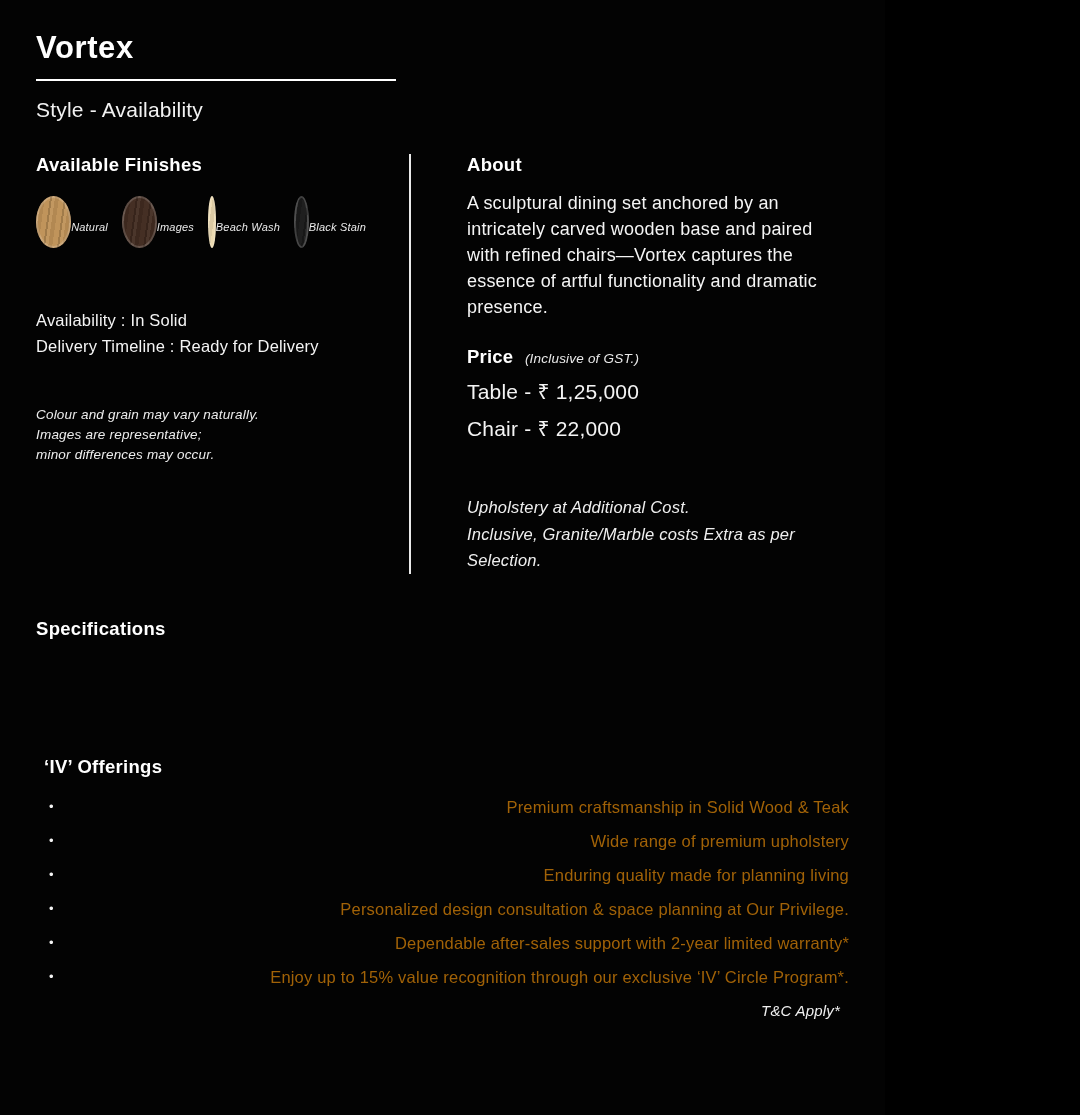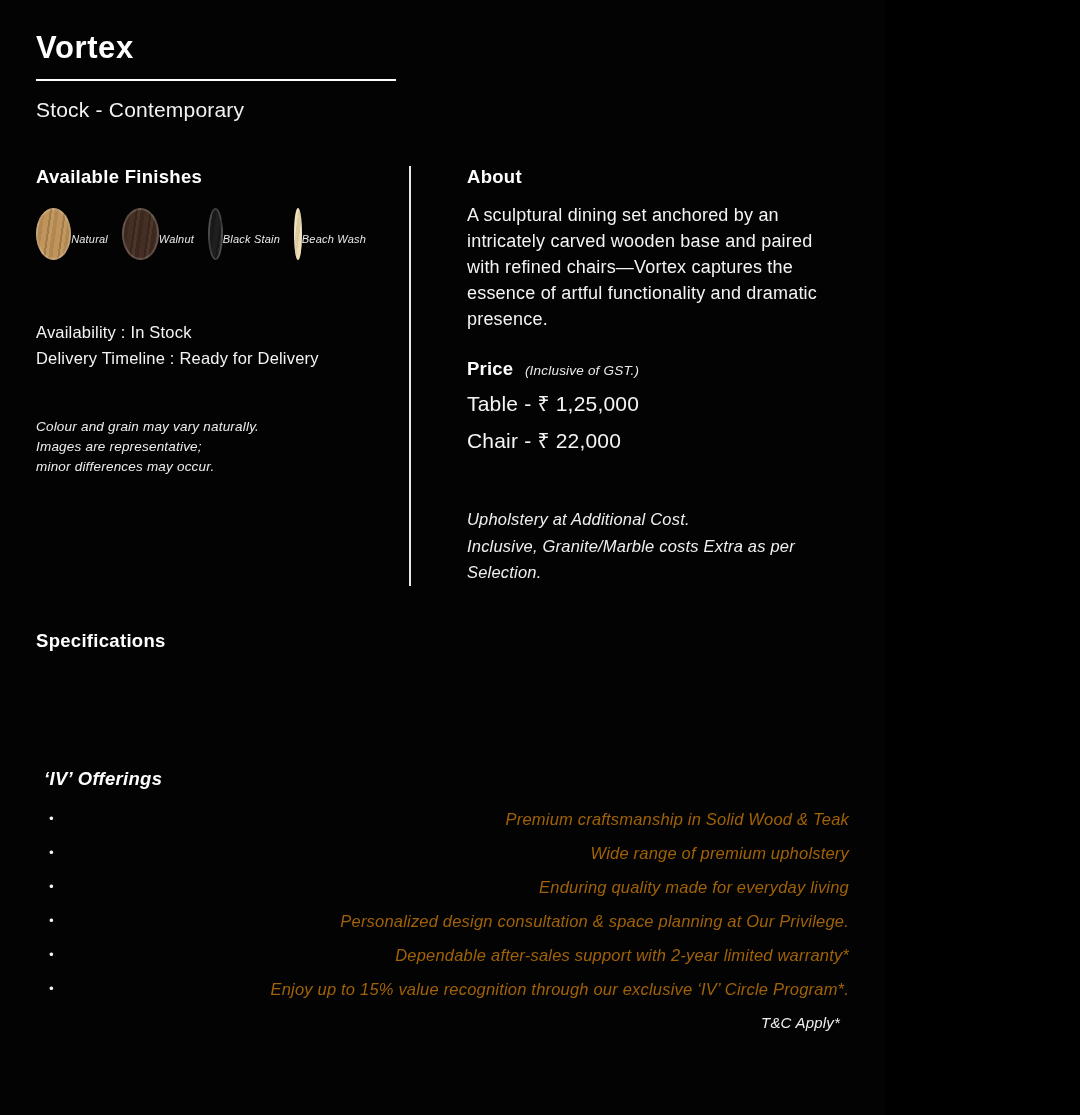--- a/index.html
+++ b/index.html
@@ -10,21 +10,21 @@
     padding: 30px 36px 0 36px; overflow: hidden; position: relative;
     letter-spacing: 0.2px;
   }
 
   
   .title { font-size: 31px; font-weight: 700; letter-spacing: 0.6px; margin: 0; color: #ffffff; }
   .title-rule { width: 360px; height: 2px; background: #ffffff; margin-top: 13px; }
   .style-line { margin-top: 17px; font-size: 21px; color: #f2f2f2; }
 
   
-  .columns { display: flex; margin-top: 44px; gap: 32px; }
+  .columns { display: flex; margin-top: 32px; gap: 32px; }
   .left-col { flex: 0 0 341px; width: 341px; }
   .v-divider { width: 2px; background: #e9e9e9; }
   .right-col { flex: 1; padding-left: 24px; }
 
   .h2 { font-size: 18.5px; font-weight: 700; margin: 0; letter-spacing: 0.3px; color: #ffffff; }
 
   .swatches { display: flex; margin-top: 20px; gap: 14px; }
   .swatch { width: 72px; display: flex; flex-direction: row; align-items: center; }
   .swatch-circle {
     width: 52px; height: 52px; border-radius: 50%; position: relative; overflow: hidden;
@@ -49,69 +49,69 @@
   .price-extra { margin-top: 52px; font-style: italic; font-size: 16.5px; line-height: 1.6; color: #efefef; }
 
   
   .specs { margin-top: 44px; }
   .spec-table { width: 989px; border-collapse: collapse; margin-top: 22px; table-layout: fixed; }
   .spec-table th, .spec-table td { border: 1px solid rgba(255,255,255,0.65); text-align: center; }
   .spec-table th { font-size: 15.5px; font-weight: 700; padding: 12px 8px; color: #ffffff; }
   .spec-table td { font-size: 15.5px; font-weight: 400; padding: 13px 8px; color: #f2f2f2; }
 
   
-  .offerings { margin-top: 116px; padding-left: 8px; font-style: italic; }
+  .offerings { margin-top: 116px; padding-left: 8px; }
   .offerings ul { list-style: none; margin: 20px 0 0 0; padding: 0; }
   .offerings li {
     font-size: 16.5px; position: relative; padding-left: 22px;
     margin-bottom: 15px; color: #a16207; text-align: right;
   }
   .offerings li::before { content: "•"; position: absolute; left: 5px; top: 1px; font-size: 13px; color: #f4f4f4; }
 
   .tc-note { text-align: right; font-style: italic; font-size: 15px; margin-top: 12px; padding-right: 9px; color: #f0f0f0; }
 </style>
 </head>
 <body>
 
 <div class="page">
 
   <header>
     <h1 class="title">Vortex</h1>
     <div class="title-rule"></div>
-    <div class="style-line">Stock - Contemporary</div>
+    <div class="style-line">Style - Availability</div>
   </header>
 
   <section class="columns">
 
     <div class="left-col">
       <h2 class="h2">Available Finishes</h2>
 
       <div class="swatches">
         <div class="swatch">
           <span class="swatch-circle" style="background-color: rgb(191, 146, 88);"></span>
           <span class="swatch-label">Natural</span>
         </div>
         <div class="swatch">
           <span class="swatch-circle" style="background-color: rgb(65, 43, 32);"></span>
-          <span class="swatch-label">Walnut</span>
+          <span class="swatch-label">Images</span>
+        </div>
+        <div class="swatch">
+          <span class="swatch-circle" style="background-color: rgb(236, 217, 175);"></span>
+          <span class="swatch-label">Beach Wash</span>
         </div>
         <div class="swatch">
           <span class="swatch-circle" style="background-color: rgb(27, 27, 27);"></span>
           <span class="swatch-label">Black Stain</span>
-        </div>
-        <div class="swatch">
-          <span class="swatch-circle" style="background-color: rgb(236, 217, 175);"></span>
-          <span class="swatch-label">Beach Wash</span>
         </div>
       </div>
 
       <div class="availability">
         <div>
           <span>Availability :</span>
-          <span>In Stock</span>
+          <span>In Solid</span>
         </div>
         <div>
           <span>Delivery Timeline :</span>
           <span>Ready for Delivery</span>
         </div>
       </div>
 
       <div class="disclaimer">
         <div>Colour and grain may vary naturally.</div>
         <div>Images are representative;</div>
@@ -144,21 +144,21 @@
 
   <section class="specs">
     <h2 class="h2">Specifications</h2>
   </section>
 
   <section class="offerings">
     <h2 class="h2">‘IV’ Offerings</h2>
     <ul>
       <li>Premium craftsmanship in Solid Wood &amp; Teak</li>
       <li>Wide range of premium upholstery</li>
-      <li>Enduring quality made for everyday living</li>
+      <li>Enduring quality made for planning living</li>
       <li>Personalized design consultation &amp; space planning at Our Privilege.</li>
       <li>Dependable after-sales support with 2-year limited warranty*</li>
       <li>Enjoy up to 15% value recognition through our exclusive ‘IV’ Circle Program*.</li>
     </ul>
   </section>
 
   <div class="tc-note">T&amp;C Apply*</div>
 
 </div>
 

